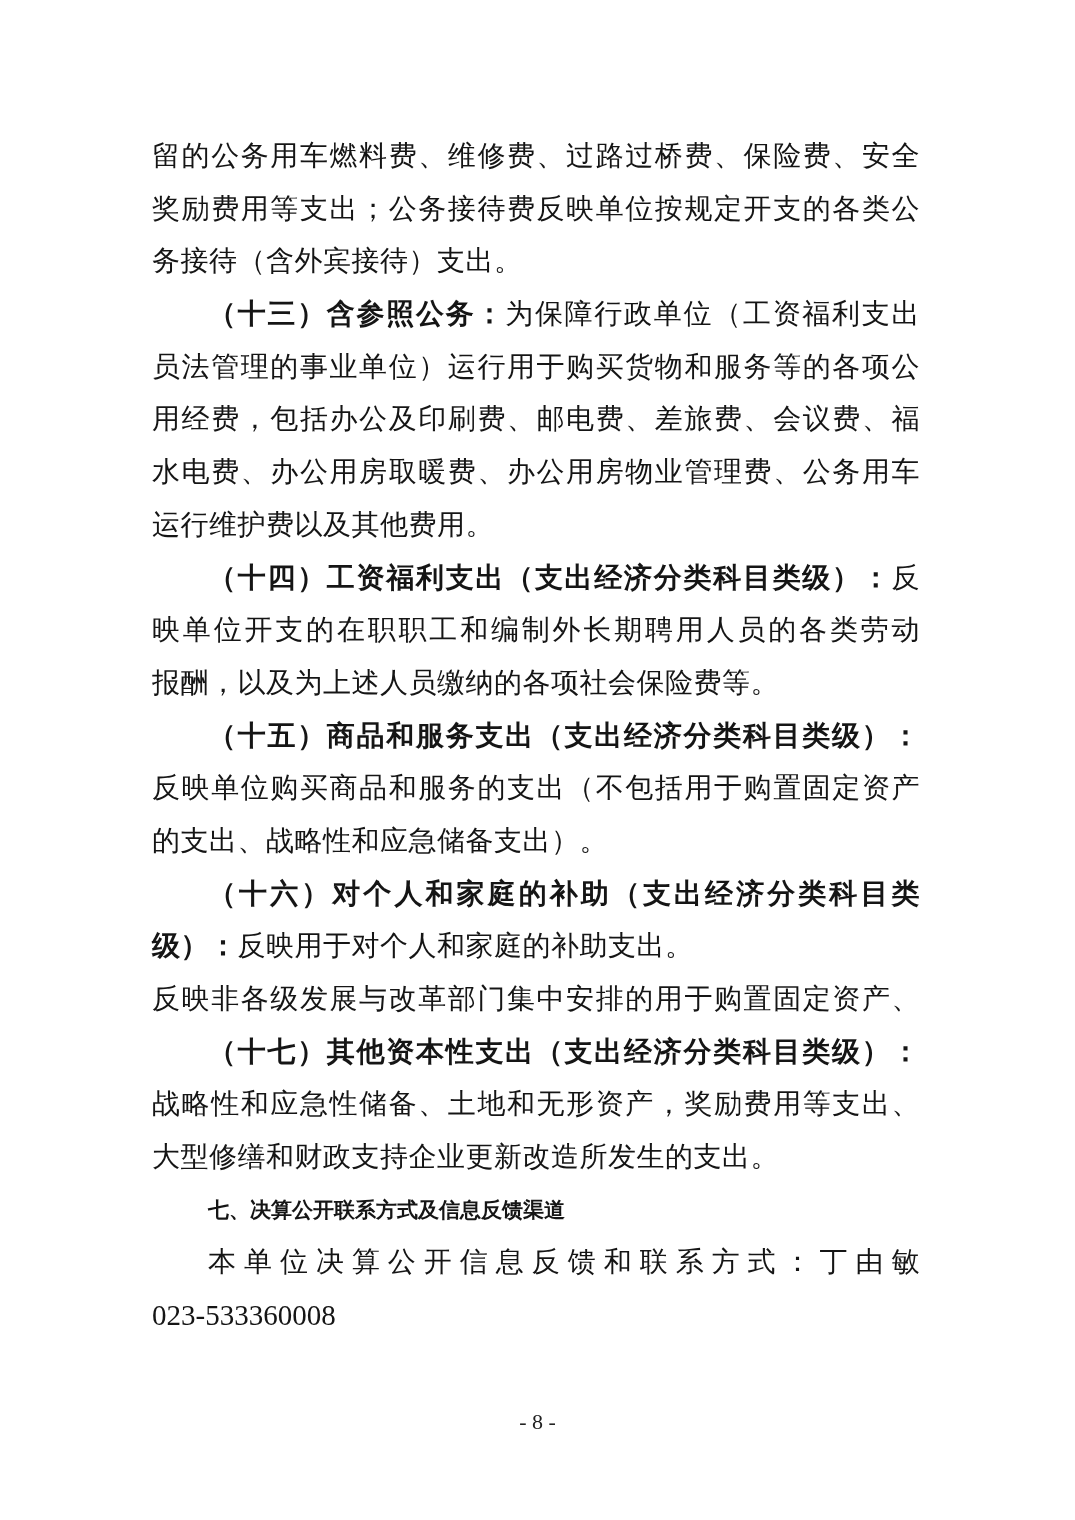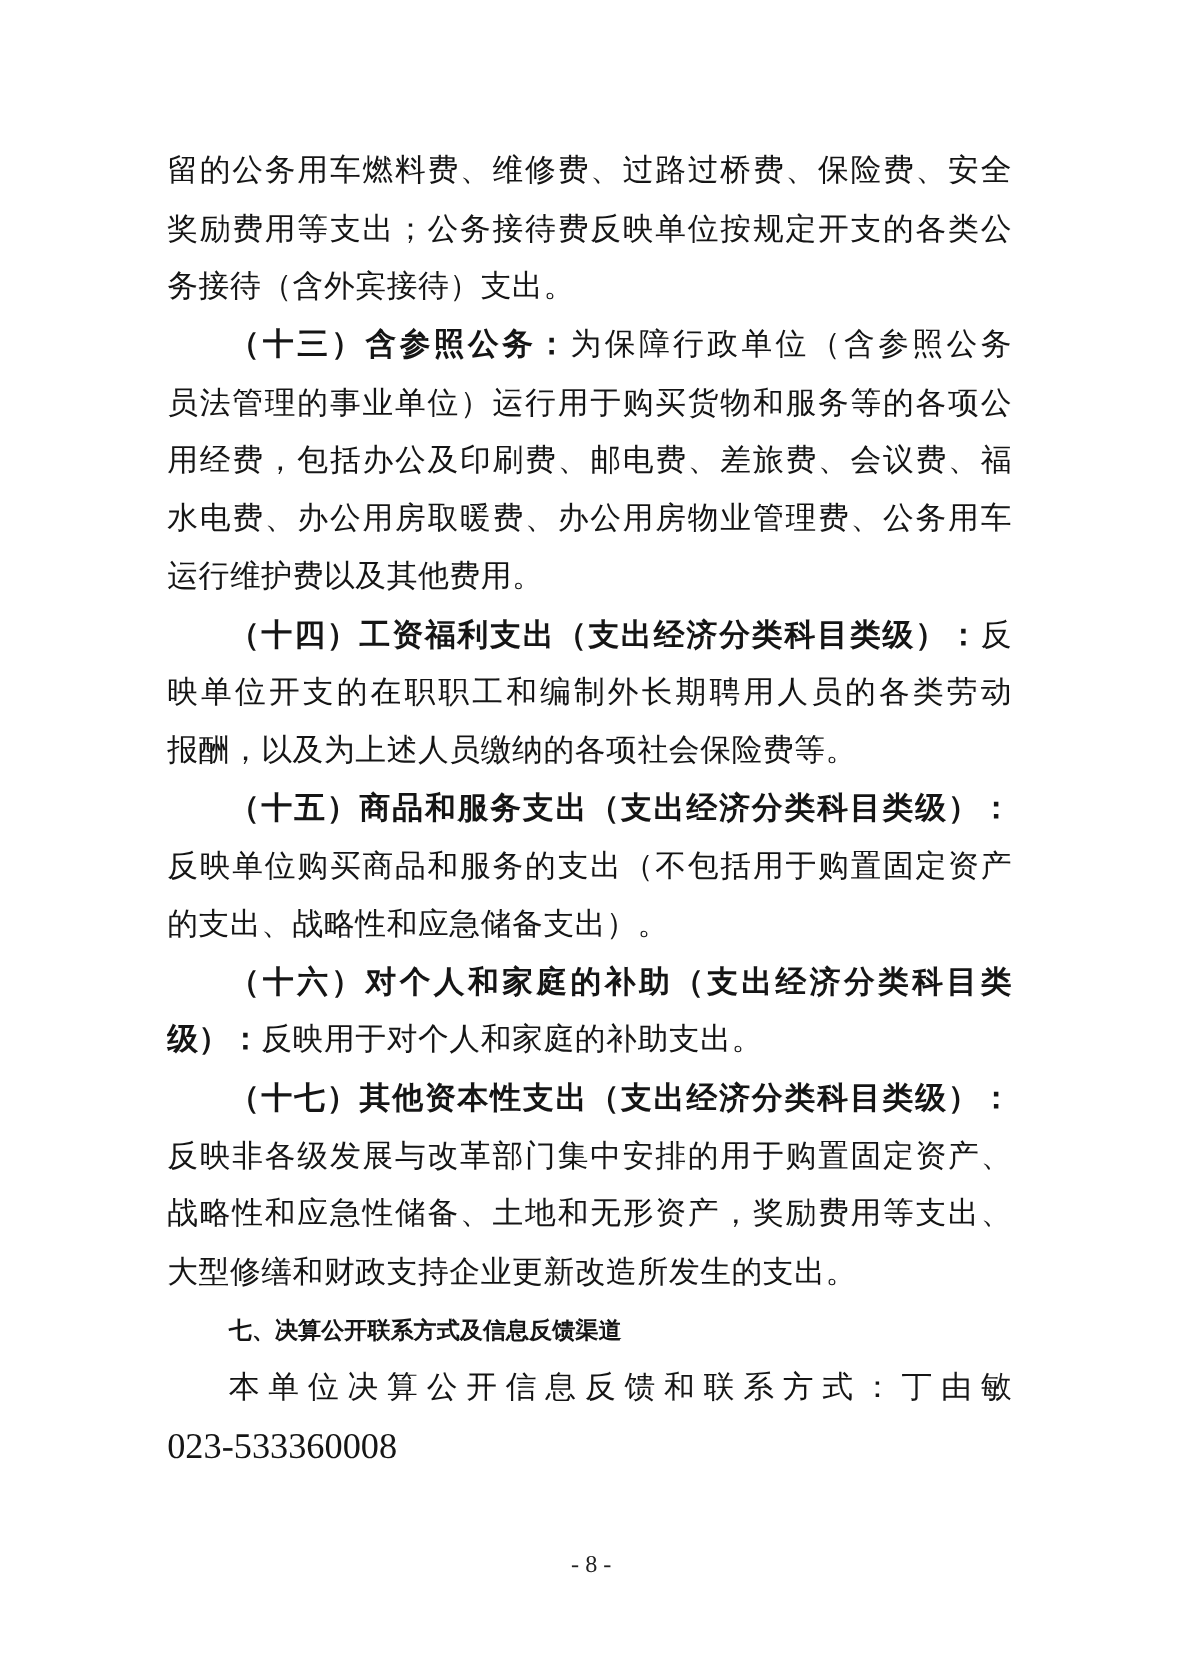--- a/index.html
+++ b/index.html
@@ -35,21 +35,21 @@
   .line.l { text-align: left; }
   .line.ind { padding-left: 56px; }
   .run-b { font-weight: bold; }
   .heading .line {
     font-family: "Liberation Sans", "DejaVu Sans", sans-serif;
     font-weight: bold;
     font-size: 21px;
     letter-spacing: 0;
   }
   .line.latin {
-    font-size: 33px;
+    font-size: 29px;
     letter-spacing: 0;
     font-family: "Liberation Serif", "DejaVu Serif", serif;
   }
   .footer {
     position: absolute;
     left: 0;
     width: 1075px;
     top: 1395px;
     height: 53px;
     line-height: 53px;
@@ -63,43 +63,43 @@
 <body>
 
 <div class="page">
   <div class="content">
       <div class="para">
         <div class="line j"><span class="run">留的公务用车燃料费、维修费、过路过桥费、保险费、安全</span></div>
         <div class="line j"><span class="run">奖励费用等支出；公务接待费反映单位按规定开支的各类公</span></div>
         <div class="line l"><span class="run">务接待（含外宾接待）支出。</span></div>
       </div>
       <div class="para">
-        <div class="line j ind"><span class="run-b">（十三）含参照公务：</span><span class="run">为保障行政单位（含参照公务</span></div>
+        <div class="line j ind"><span class="run-b">（十三）含参照公务：</span><span class="run">为保障行政单位（工资福利支出</span></div>
         <div class="line j"><span class="run">员法管理的事业单位）运行用于购买货物和服务等的各项公</span></div>
         <div class="line j"><span class="run">用经费，包括办公及印刷费、邮电费、差旅费、会议费、福</span></div>
         <div class="line j"><span class="run">水电费、办公用房取暖费、办公用房物业管理费、公务用车</span></div>
         <div class="line l"><span class="run">运行维护费以及其他费用。</span></div>
       </div>
       <div class="para">
         <div class="line j ind"><span class="run-b">（十四）工资福利支出（支出经济分类科目类级）：</span><span class="run">反</span></div>
         <div class="line j"><span class="run">映单位开支的在职职工和编制外长期聘用人员的各类劳动</span></div>
         <div class="line l"><span class="run">报酬，以及为上述人员缴纳的各项社会保险费等。</span></div>
       </div>
       <div class="para">
         <div class="line j ind"><span class="run-b">（十五）商品和服务支出（支出经济分类科目类级）：</span></div>
         <div class="line j"><span class="run">反映单位购买商品和服务的支出（不包括用于购置固定资产</span></div>
         <div class="line l"><span class="run">的支出、战略性和应急储备支出）。</span></div>
       </div>
       <div class="para">
         <div class="line j ind"><span class="run-b">（十六）对个人和家庭的补助（支出经济分类科目类</span></div>
         <div class="line l"><span class="run-b">级）：</span><span class="run">反映用于对个人和家庭的补助支出。</span></div>
       </div>
       <div class="para">
+        <div class="line j"><span class="run">反映非各级发展与改革部门集中安排的用于购置固定资产、</span></div>
         <div class="line j ind"><span class="run-b">（十七）其他资本性支出（支出经济分类科目类级）：</span></div>
-        <div class="line j"><span class="run">反映非各级发展与改革部门集中安排的用于购置固定资产、</span></div>
         <div class="line j"><span class="run">战略性和应急性储备、土地和无形资产，奖励费用等支出、</span></div>
         <div class="line l"><span class="run">大型修缮和财政支持企业更新改造所发生的支出。</span></div>
       </div>
       <div class="para heading">
         <div class="line l ind"><span class="run">七、决算公开联系方式及信息反馈渠道</span></div>
       </div>
       <div class="para">
         <div class="line j ind"><span class="run">本单位决算公开信息反馈和联系方式：丁由敏</span></div>
         <div class="line l latin"><span class="run">023-533360008</span></div>
       </div>

